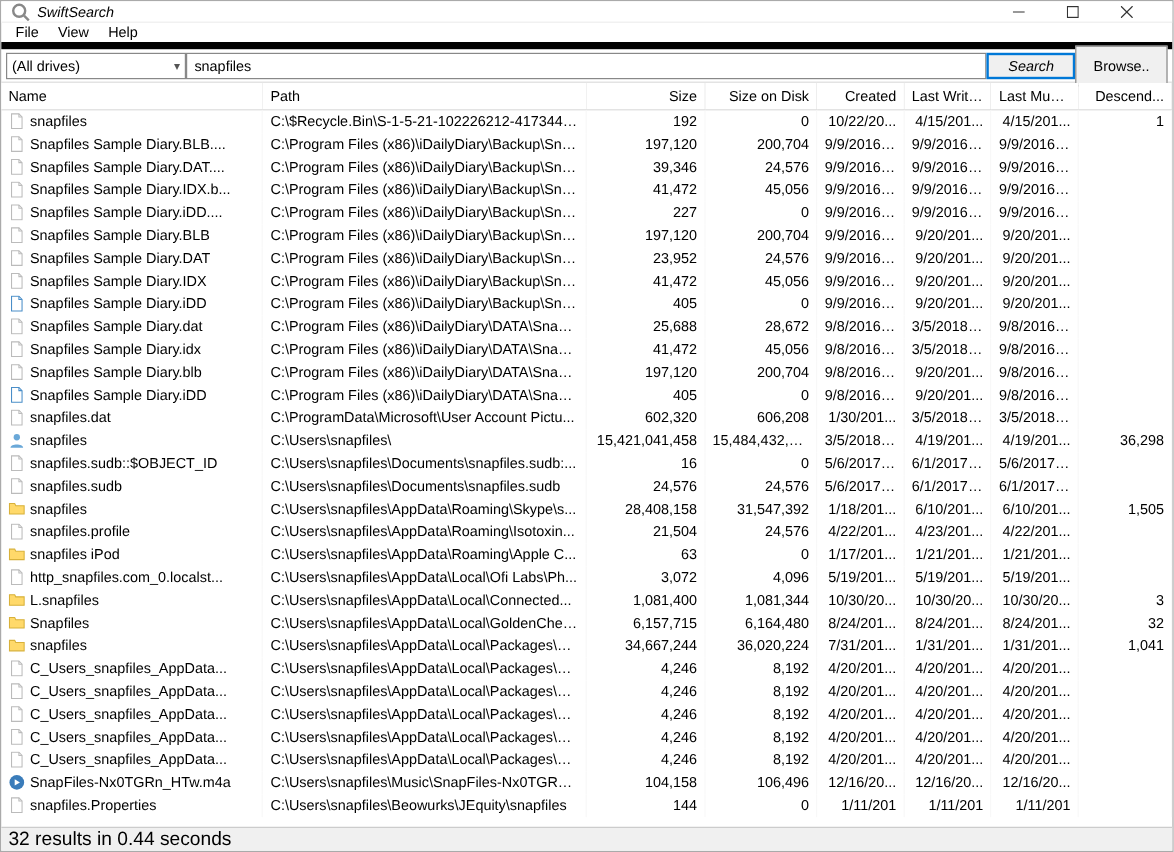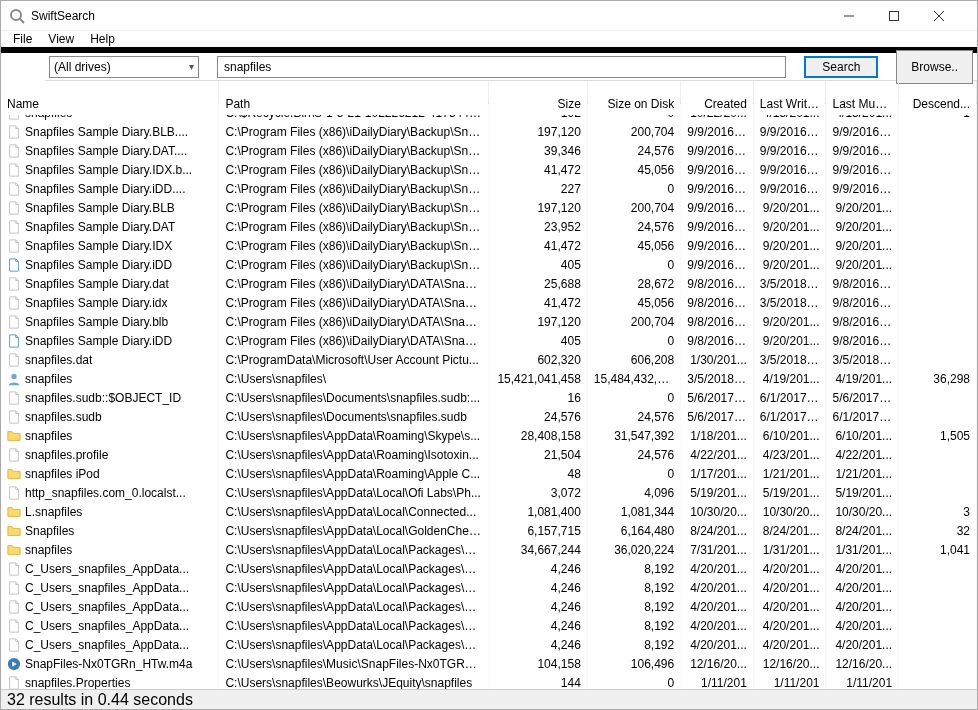--- a/index.html
+++ b/index.html
@@ -8,44 +8,45 @@
     font-size: 12px;
     background: #fff;
     width: 978px;
     height: 710px;
     overflow: hidden;
     display: flex;
     flex-direction: column;
     border: 1px solid #aaa;
   }
   .titlebar {
-    height: 30px;
+    height: 18px;
     display: flex;
     align-items: center;
     padding: 0 16px 0 8px;
     background: #fff;
     border-bottom: 1px solid #eee;
+    font-style: italic;
   }
   .titlebar .app-icon { width:16px; height:16px; margin-right:6px; }
   .titlebar .title { flex:1; font-size:12px; }
   .win-btns { display:flex; }
   .win-btn { width:45px; height:30px; display:flex; align-items:center; justify-content:center; font-size:12px; color:#333; cursor:default;}
   .win-btn svg { stroke:#333; }
   .menubar { height:22px; display:flex; align-items:center; padding:0 4px; border-bottom:6px solid #000000;}
   .menubar .mi { padding:2px 8px; cursor:default;}
-  .toolbar { height:28px; display:flex; align-items:center; padding:2px 4px; gap:18px; border-bottom:1px solid #ddd;margin-left:44px;}
+  .toolbar { height:28px; display:flex; align-items:center; padding:2px 4px; gap:0; border-bottom:1px solid #ddd;}
   .drive-select { width:150px; height:22px; border:1px solid #888; background:#fff; display:flex; align-items:center; justify-content:space-between; padding:0 4px; font-size:12px;}
   .drive-select .chev { font-size:10px; color:#555;}
   .search-input { flex:1; height:22px; border:1px solid #888; padding:0 6px; font-size:12px; outline:none;}
   .btn { height:22px; padding:16px 14px; border:1px solid #888; background:#f0f0f0; font-size:12px; display:flex; align-items:center; cursor:default;}
-  .btn.primary { border:2px solid #0078d7; padding:0 16px;}
+  .btn.primary { border:2px solid #0078d7; padding:0 16px;font-style:italic;}
   .table-wrap { flex:1; overflow-y:scroll; overflow-x:hidden; position:relative;}
   table { width:100%; border-collapse:collapse; table-layout:fixed;}
   thead th {
-    position: sticky; top:12px;
+    position: sticky; top:0;
     background:#fff; border-bottom:1px solid #ddd; border-right:1px solid #eee;
     font-weight:normal; text-align:left; padding:4px 6px; font-size:12px;
     white-space:nowrap; overflow:hidden; text-overflow:ellipsis;
     cursor:default;
   }
   thead th.r { text-align:right; }
   tbody td { padding:2px 6px; font-size:12px; white-space:nowrap; overflow:hidden; text-overflow:ellipsis; border-right:1px solid #f8f8f8;}
   tbody td.r { text-align:right; }
   tbody tr { height:19px; }
   .fname { display:flex; align-items:center; gap:4px;}
@@ -472,21 +473,21 @@
         <tr>
           <td>
             <div class="fname">
               <span class="fico"><svg viewBox="0 0 16 16">
                   <path d="M1 3h5l1 2h8v8H1z" fill="#ffd96a" stroke="#d8b13a"></path>
                 </svg></span>
               <span>snapfiles iPod</span>
             </div>
           </td>
           <td>C:\Users\snapfiles\AppData\Roaming\Apple C...</td>
-          <td class="r">48</td>
+          <td class="r">63</td>
           <td class="r">0</td>
           <td class="r">1/17/201...</td>
           <td class="r">1/21/201...</td>
           <td class="r">1/21/201...</td>
           <td class="r"></td>
         </tr>
         <tr>
           <td>
             <div class="fname">
               <span class="fico"><svg viewBox="0 0 16 16">

